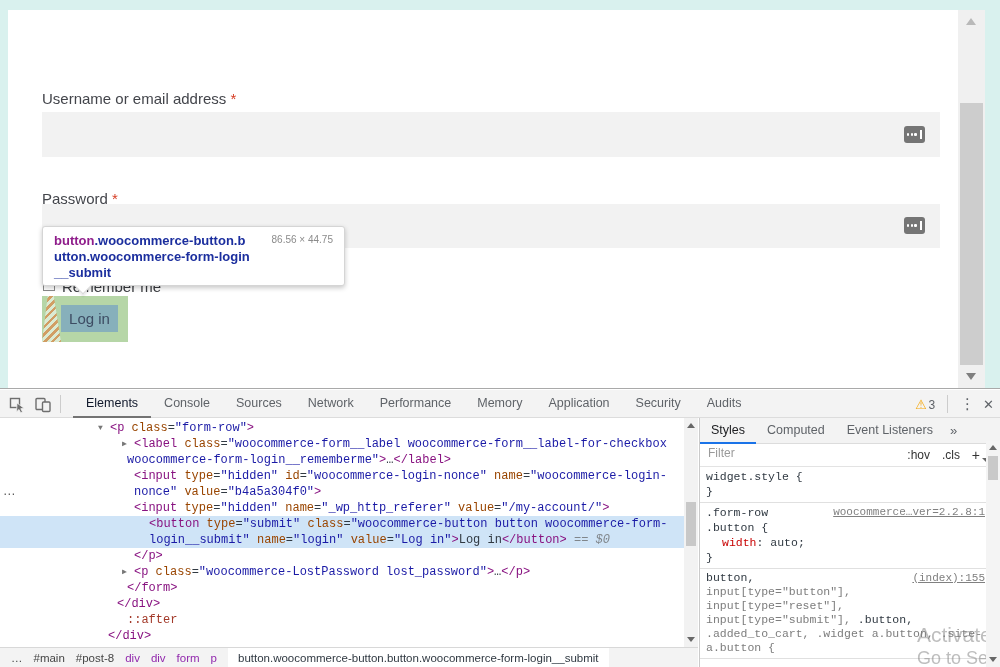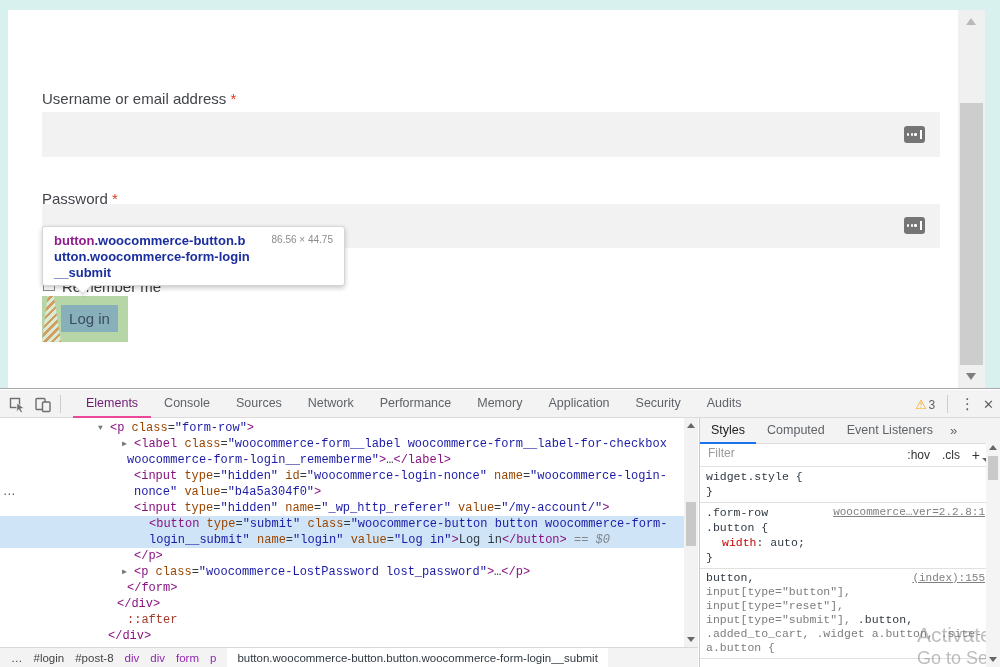--- a/index.html
+++ b/index.html
@@ -48,21 +48,21 @@
   .tri-dn { bottom:8px; border-top:7px solid #7f7f7f; }
 
   
   .devtools { position:absolute; left:0; top:388px; width:1000px; height:279px; background:#fff; border-top:1px solid #a9a9a9; }
   .dt-toolbar { position:absolute; left:0; top:1px; width:100%; height:28px; background:#f3f3f3;
                 border-bottom:1px solid #dcdcdc; display:flex; align-items:center; }
   .dt-iconbtn { width:26px; height:26px; display:flex; align-items:center; justify-content:center; }
   .vsep { width:1px; height:18px; background:#ccc; margin:0 4px; }
   .dt-tabs { display:flex; height:28px; margin-left:8px; }
   .dt-tab { padding:0 13px; line-height:26px; font-size:12.5px; color:#5f6368; height:28px; }
-  .dt-tab.active { color:#701a75; border-bottom:2px solid #ec4899; }
+  .dt-tab.active { color:#0f172a; border-bottom:2px solid #737373; }
   .dt-right { position:absolute; right:6px; top:0; height:28px; display:flex; align-items:center; gap:8px; }
   .warn-tri { color:#f5a70a; font-size:13px; }
   .warn-num { font-size:12px; color:#5f6368; margin-left:-3px; }
   .kebab { font-size:15px; color:#5f6368; } .closex { font-size:13px; color:#5f6368; }
 
   
   .el-code { position:absolute; left:0; top:29px; width:684px; height:229px; overflow:hidden;
              font-family:"Liberation Mono","DejaVu Sans Mono",monospace; font-size:12px; }
   .code-row { position:absolute; left:0; right:0; height:16px; line-height:16px; white-space:pre; }
   .code-row.sel { background:#cfe4f7; }
@@ -219,21 +219,21 @@
     <div class="node-dots">⋯</div>
 
     <div class="el-scroll">
       <div class="sb-up"></div>
       <div class="sb-th"></div>
       <div class="sb-dn"></div>
     </div>
 
     <div class="crumbs">
         <span class="crumb dim">…</span>
-        <span class="crumb dark">#login</span>
+        <span class="crumb dark">#main</span>
         <span class="crumb dark">#post-8</span>
         <span class="crumb tag">div</span>
         <span class="crumb tag">div</span>
         <span class="crumb tag">form</span>
         <span class="crumb tag">p</span>
         <span class="crumb selected">button.woocommerce-button.button.woocommerce-form-login__submit</span>
       </div>
 
     <div class="styles-panel">
       <div class="st-tabs">

